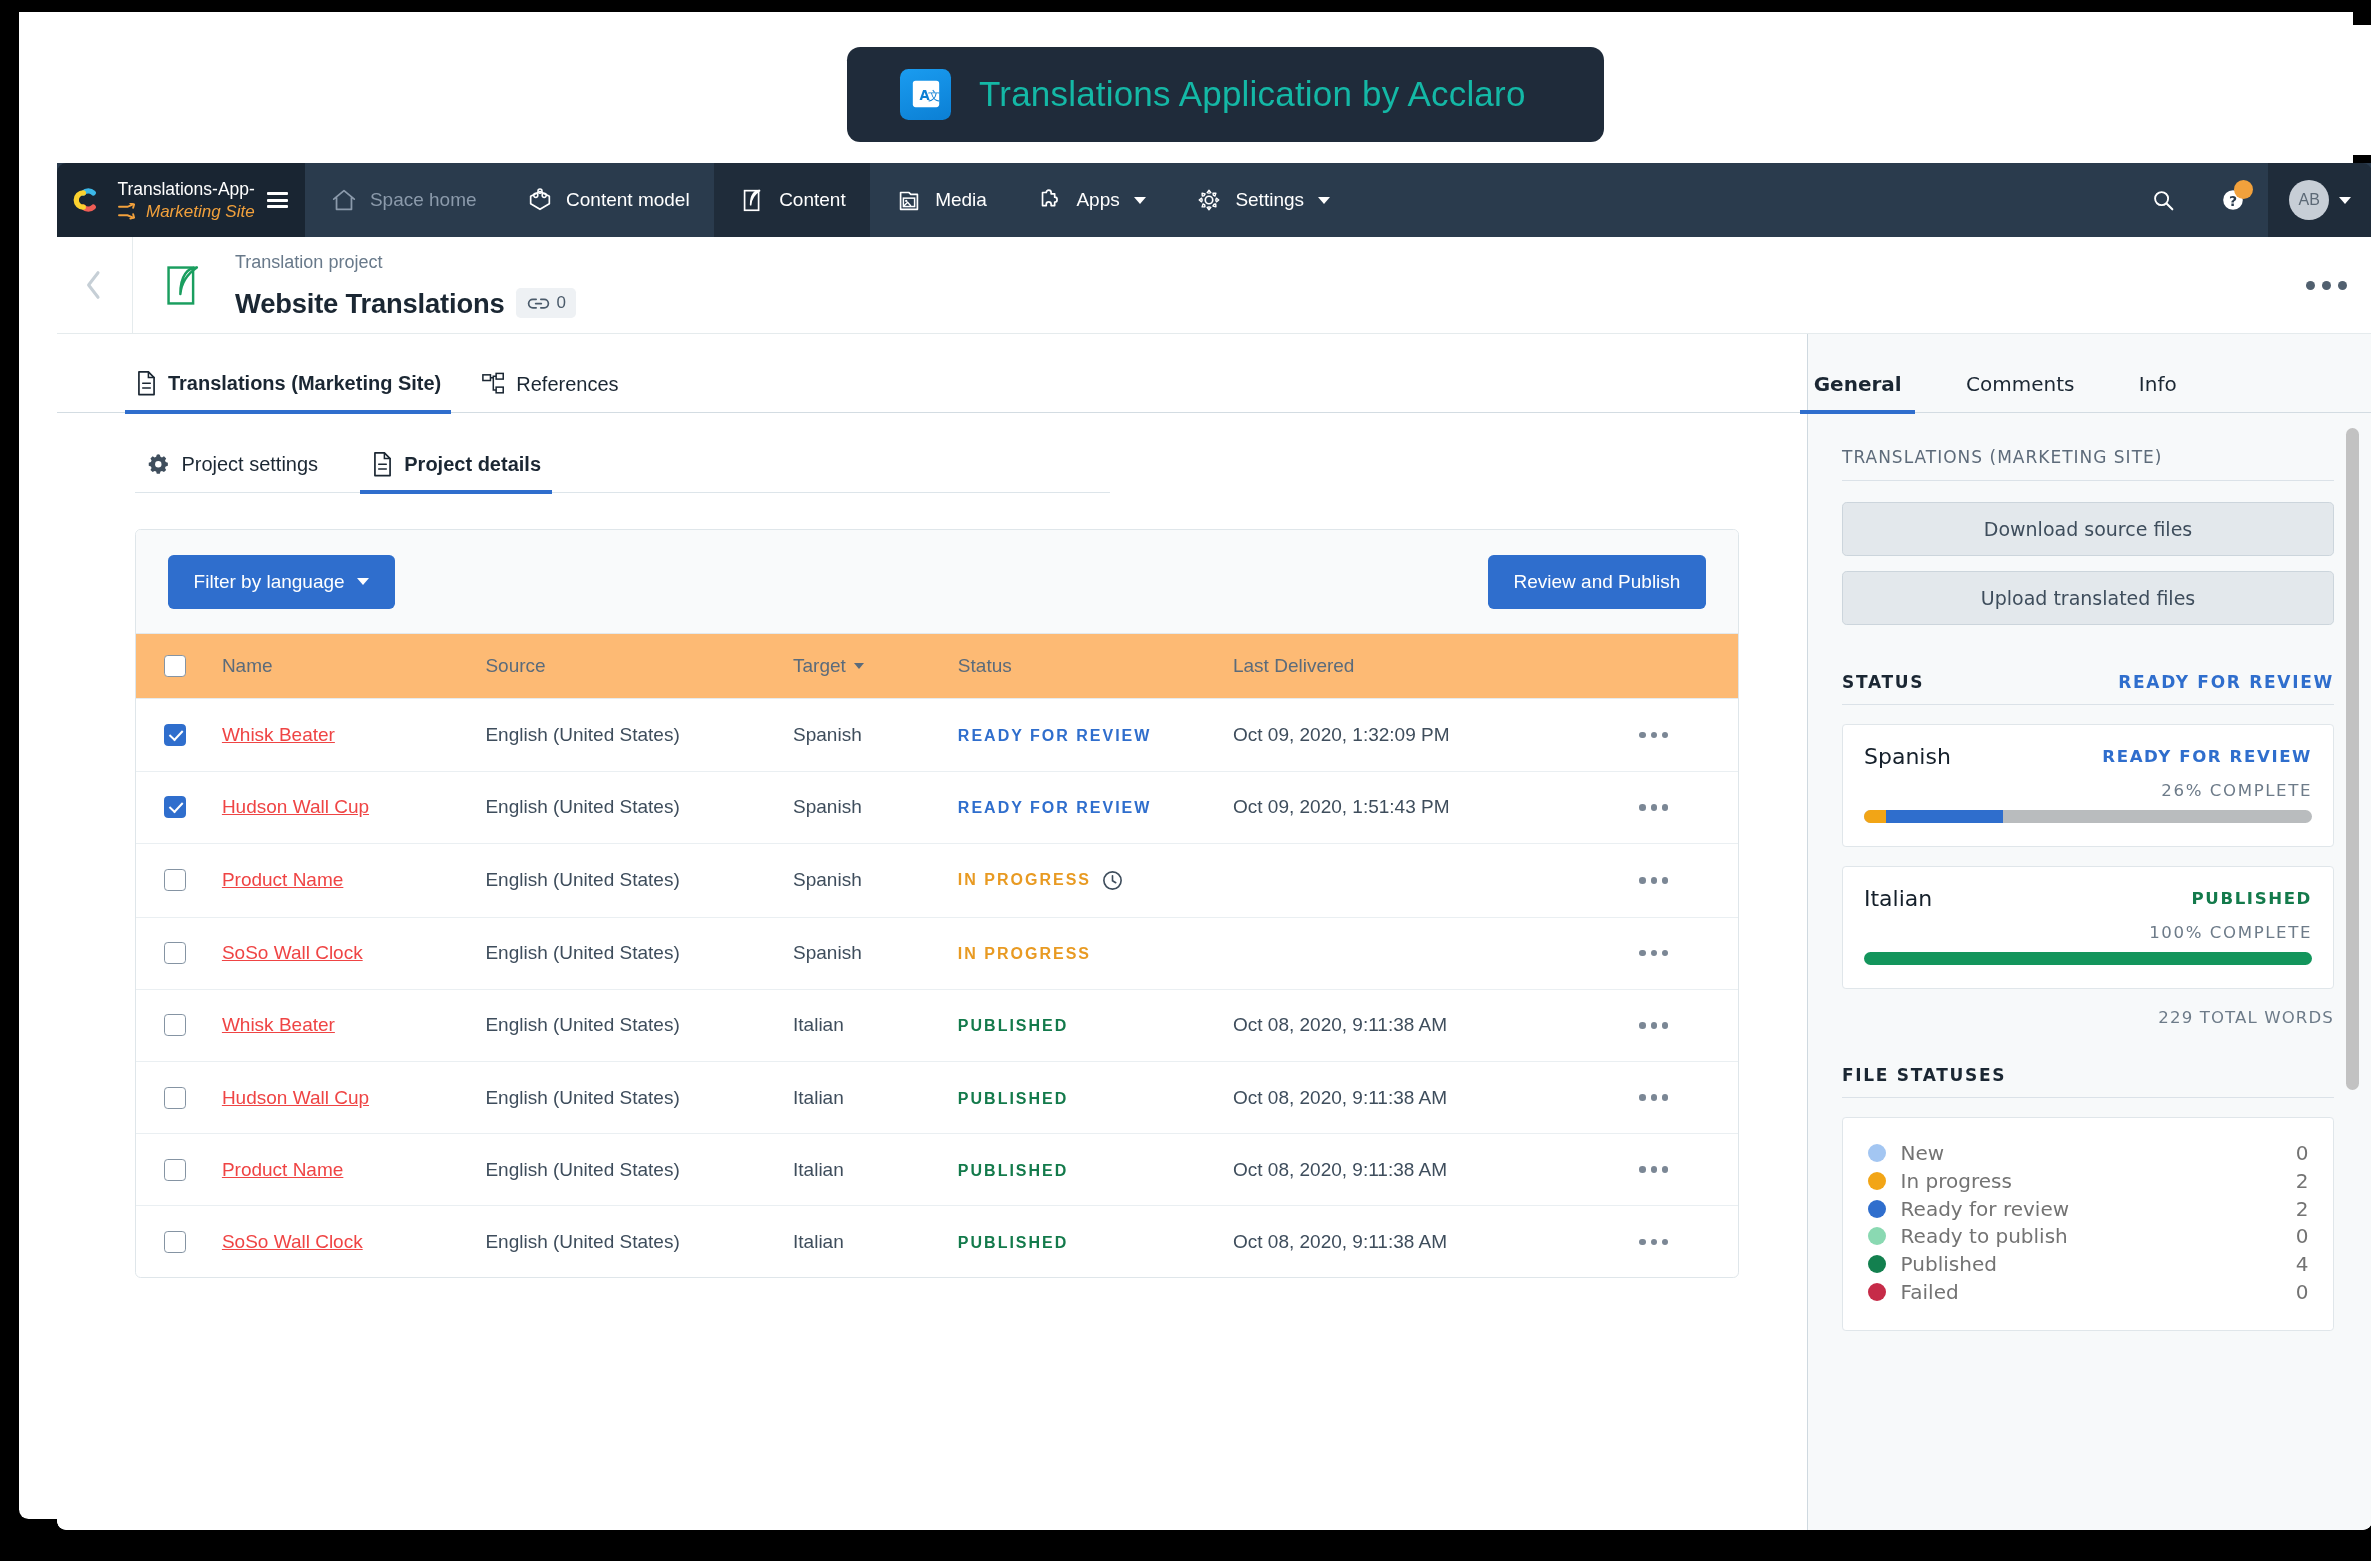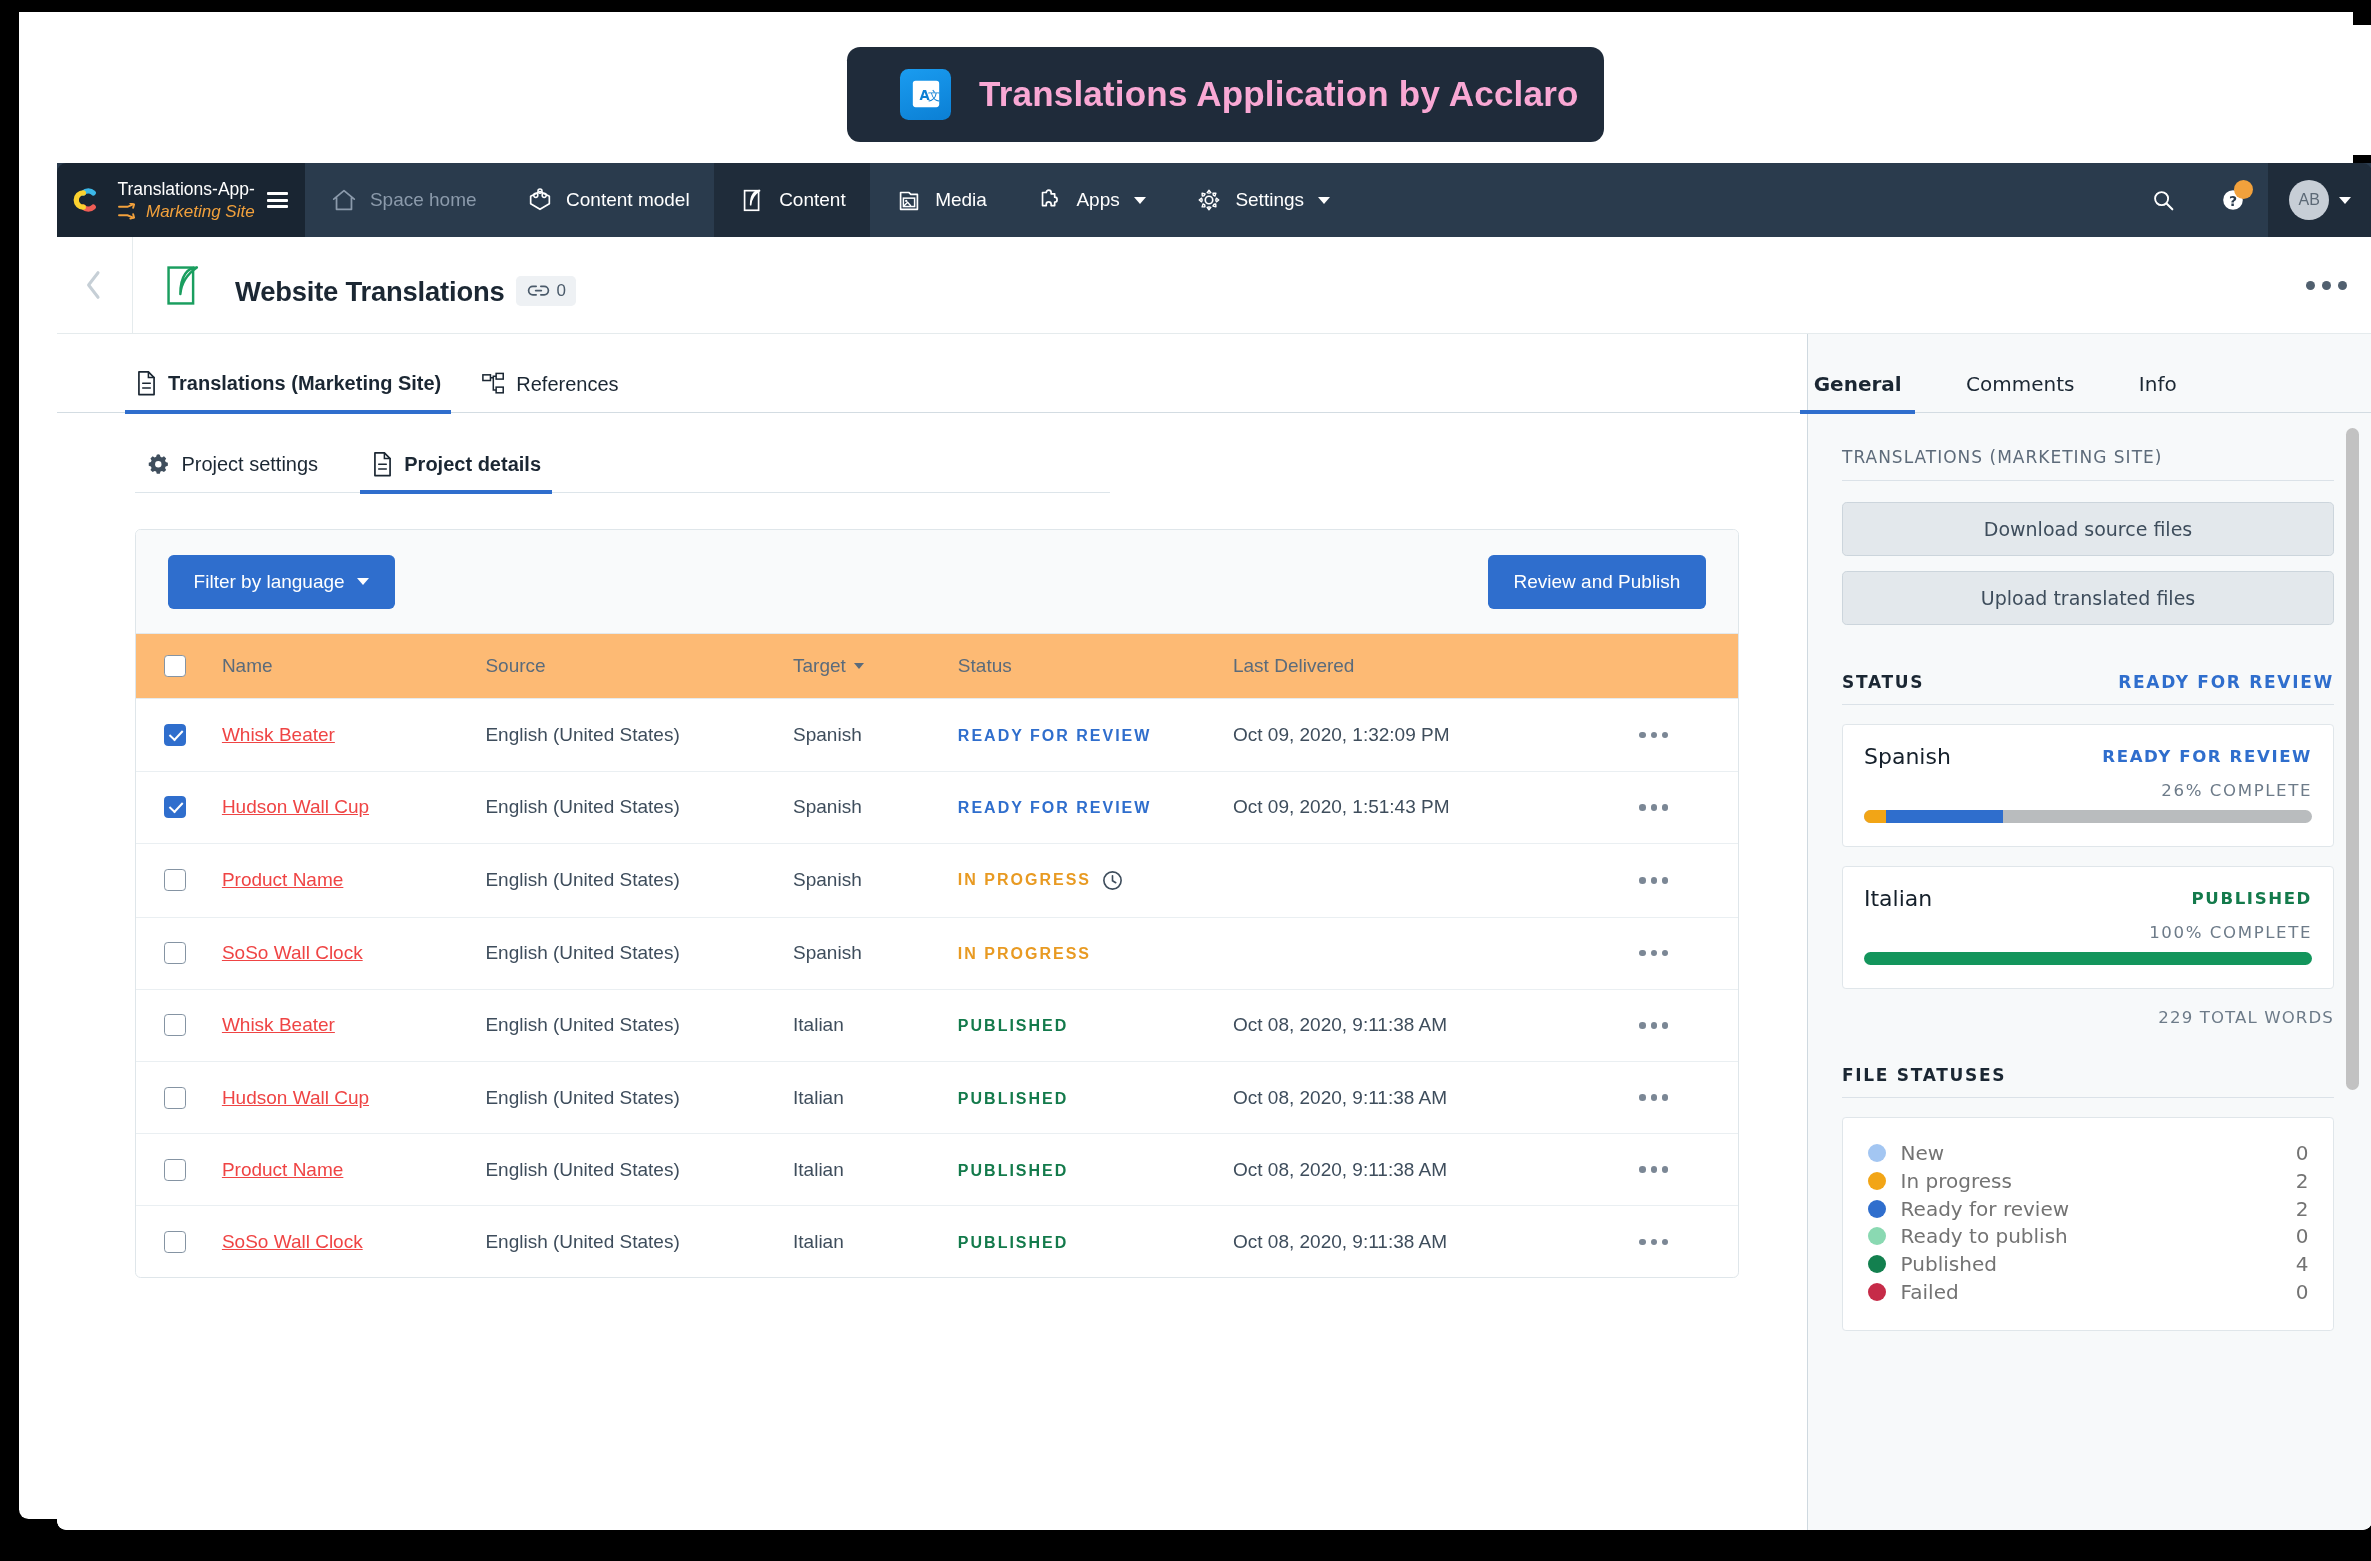--- a/index.html
+++ b/index.html
@@ -38,24 +38,24 @@
   }
   #banner-icon {
     width: 51px; height: 51px;
     border-radius: 8.5px;
     background: linear-gradient(160deg,#1a9cf0 0%,#0b7fd4 100%);
     display: flex; align-items: center; justify-content: center;
     flex: none;
   }
   #banner-icon svg { display:block; }
   #banner-title {
-    color: #f9a8d4;
+    color: #14b8a6;
     font-size: 35px;
     letter-spacing: 0.2px;
-    font-weight: 700;
+    font-weight: 400;
     text-align: right;
   }
 
   
   #app-shell {
     position: absolute;
     left: 38px; top: 151px;
     width: 2315px; height: 1367px;
     background: #f7f9fa;
     border-radius: 0 0 9.5px 9.5px;
@@ -471,20 +471,21 @@
       <div id="back-btn">
         <svg width="26.5" height="34" viewBox="0 0 28 36">
           <path d="M18 5L8 18l10 13" stroke="#c6cfd6" stroke-width="3.2" fill="none" stroke-linecap="round" stroke-linejoin="round"></path>
         </svg>
       </div>
       <svg id="entry-icon" width="51" height="51" viewBox="0 0 54 54">
         <rect x="8" y="8" width="26" height="38" stroke="#1a9e5f" stroke-width="2.6" fill="none"></rect>
         <path d="M38 8c-11 7.5-16.5 17-17.5 28M38 8c-9.5 0-17.5 8-17.5 28" stroke="#1a9e5f" stroke-width="2.6" fill="none" stroke-linecap="round"></path>
       </svg>
       <div id="entry-texts">
+        <div id="entry-kicker">Translation project</div>
         <div id="entry-title-row">
           <span id="entry-title">Website Translations</span>
           <span id="link-badge">
             <svg width="23" height="13.2" viewBox="0 0 24 14">
               <path d="M9 7H15" stroke="#4a5a6a" stroke-width="1.8" stroke-linecap="round"></path>
               <path d="M9.5 2.5H6a4.5 4.5 0 0 0 0 9h3.5M14.5 2.5H18a4.5 4.5 0 0 1 0 9h-3.5" stroke="#4a5a6a" stroke-width="1.8" fill="none" stroke-linecap="round"></path>
             </svg>
             <span>0</span>
           </span>
         </div>

